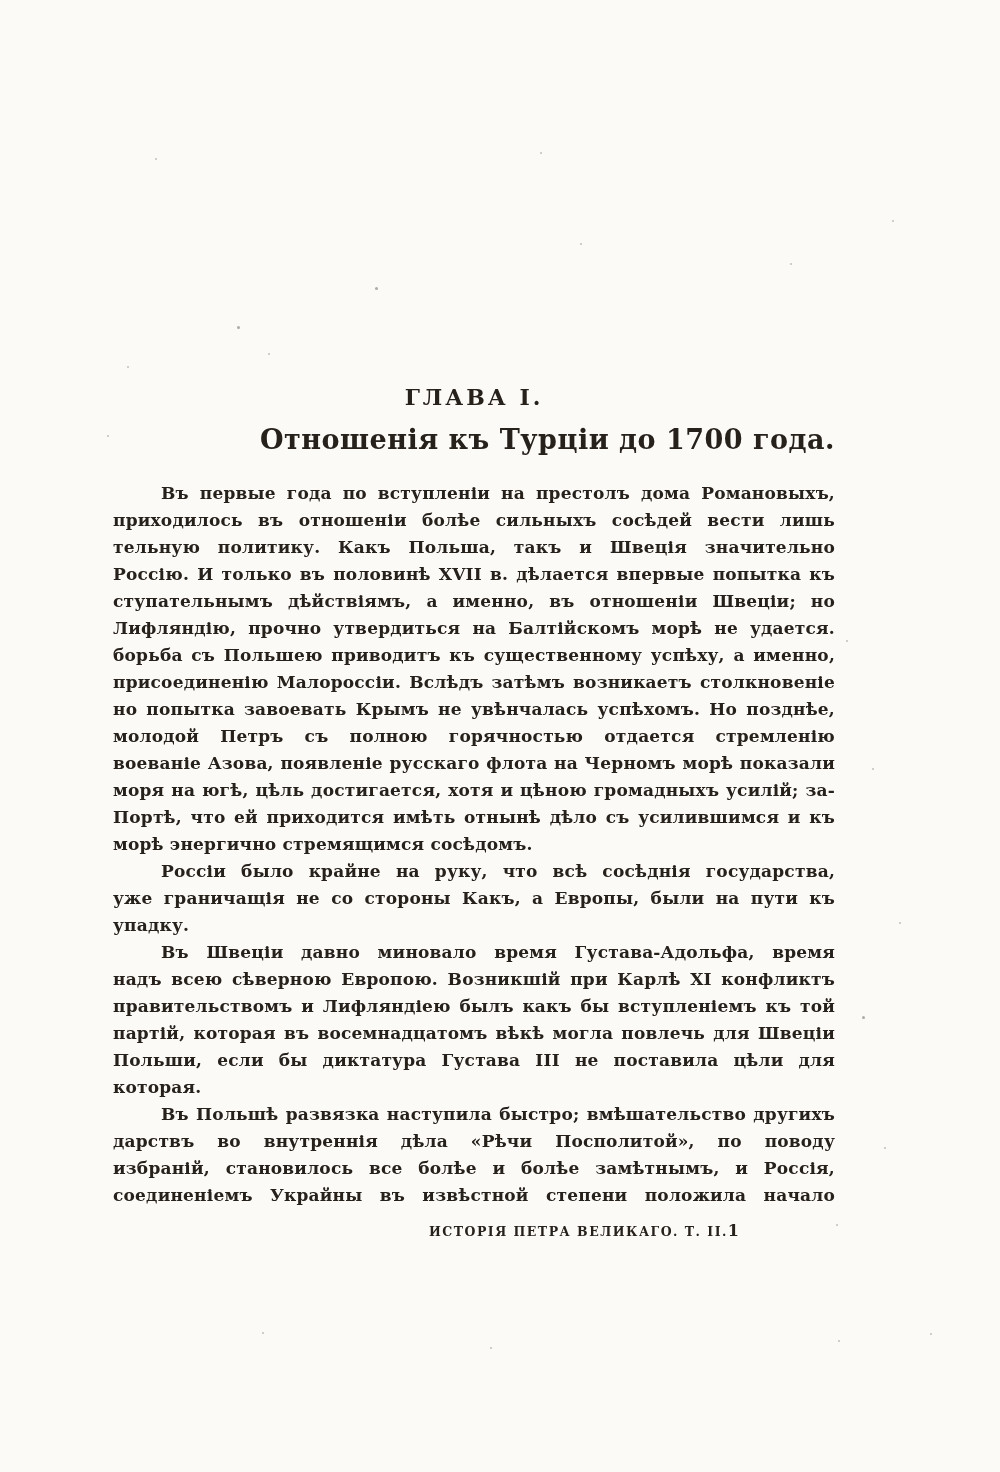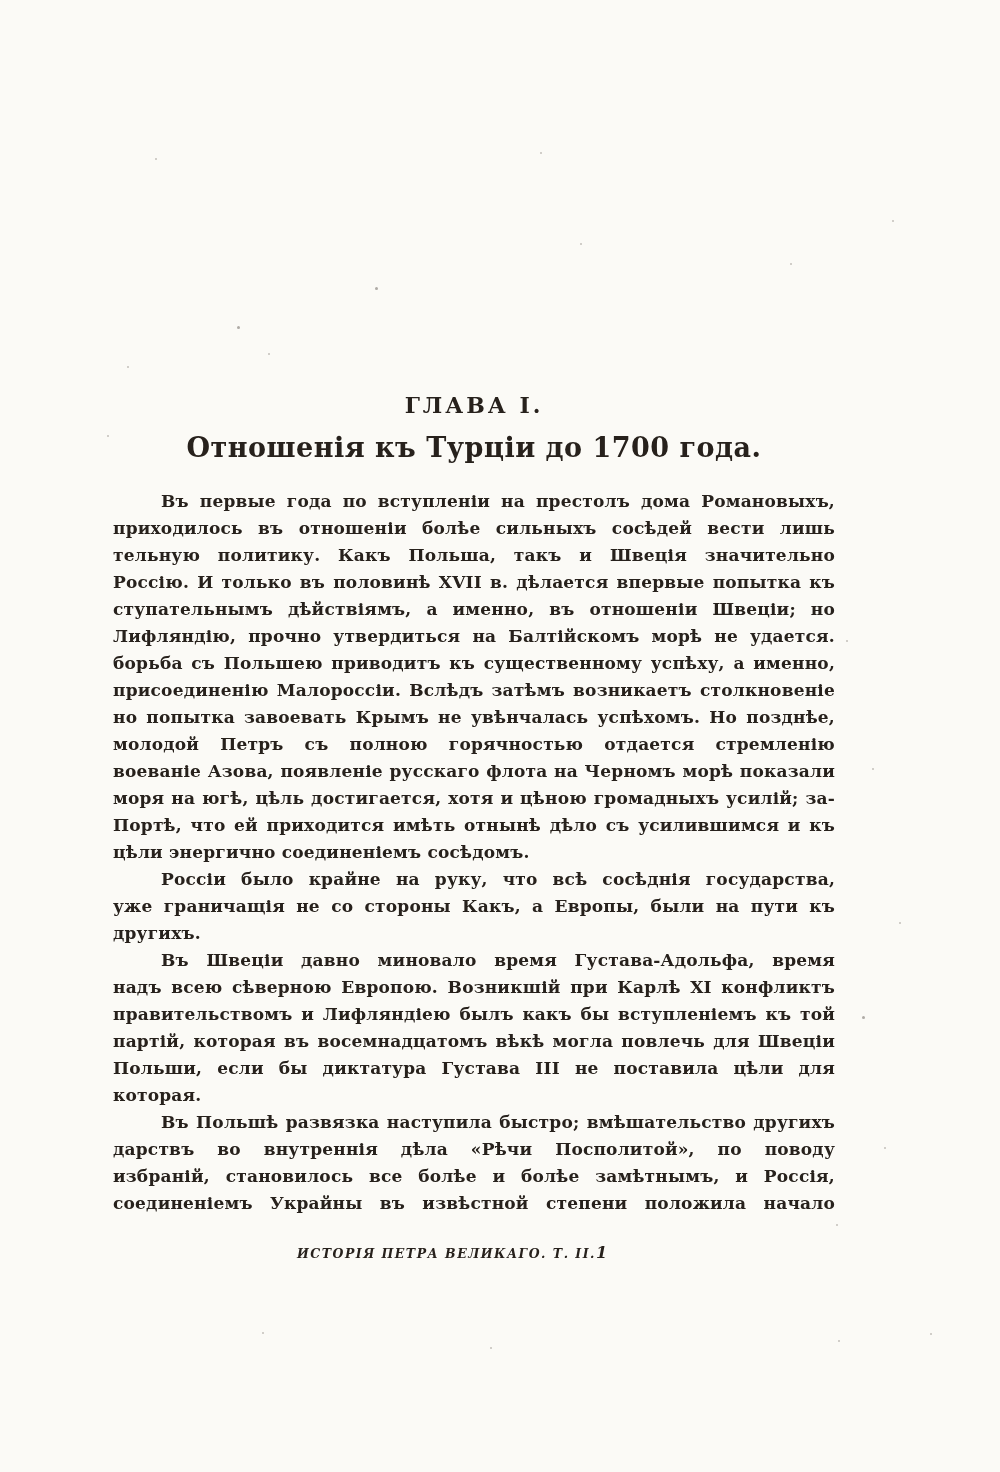--- a/index.html
+++ b/index.html
@@ -13,35 +13,35 @@
     height: 1472px;
     margin: 0 auto;
     background: #fbfaf6;
     color: #27211c;
     font-family: "DejaVu Serif", "Liberation Serif", serif;
     overflow: hidden;
   }
   .content {
     position: absolute;
     left: 113px;
-    top: 12px;
+    top: 4px;
     width: 722px;
     padding-top: 380px;
   }
   .chapter-heading {
     margin: 0 0 14px 0;
     text-align: center;
     font-size: 22px;
     line-height: 26px;
     font-weight: bold;
     letter-spacing: 3px;
   }
   .chapter-title {
     margin: 0 0 24px 0;
-    text-align: center;
+    text-align: right;
     font-size: 27px;
     line-height: 32px;
     font-weight: bold;
     letter-spacing: 0.5px;
   }
   .paragraph {
     margin: 0;
   }
   .line {
     height: 27px;
@@ -53,26 +53,25 @@
     overflow: hidden;
     letter-spacing: 0.2px;
   }
   .line.first {
     text-indent: 48px;
   }
   .line.last {
     text-align-last: left;
   }
   .footer {
-    margin-top: 26px;
+    margin-top: 12px;
     display: flex;
-    justify-content: center;
+    justify-content: flex-end;
     align-items: baseline;
     padding-left: 52px;
-    font-style: italic;
   }
   .running-title {
     font-size: 12.5px;
     font-weight: bold;
     letter-spacing: 1.5px;
   }
   .page-number {
     font-size: 16px;
     font-weight: bold;
     margin-right: 96px;
@@ -130,26 +129,26 @@
           <div class="line">Россію. И только въ половинѣ XVII в. дѣлается впервые попытка къ на-</div>
           <div class="line">ступательнымъ дѣйствіямъ, а именно, въ отношеніи Швеціи; но завоевать</div>
           <div class="line">Лифляндію, прочно утвердиться на Балтійскомъ морѣ не удается. Зато</div>
           <div class="line">борьба съ Польшею приводитъ къ существенному успѣху, а именно, къ</div>
           <div class="line">присоединенію Малороссіи. Вслѣдъ затѣмъ возникаетъ столкновеніе съ Турціею,</div>
           <div class="line">но попытка завоевать Крымъ не увѣнчалась успѣхомъ. Но позднѣе, когда</div>
           <div class="line">молодой Петръ съ полною горячностью отдается стремленію достигнуть</div>
           <div class="line">воеваніе Азова, появленіе русскаго флота на Черномъ морѣ показали</div>
           <div class="line">моря на югѣ, цѣль достигается, хотя и цѣною громадныхъ усилій; за-</div>
           <div class="line">Портѣ, что ей приходится имѣть отнынѣ дѣло съ усилившимся и къ своей</div>
-          <div class="line last">цѣли энергично соединеніемъ сосѣдомъ.</div>
+          <div class="line last">морѣ энергично стремящимся сосѣдомъ.</div>
         </div>
         <div class="paragraph">
           <div class="line first">Россіи было крайне на руку, что всѣ сосѣднія государства, теперь</div>
           <div class="line">уже граничащія не со стороны Какъ, а Европы, были на пути къ</div>
-          <div class="line last">другихъ.</div>
+          <div class="line last">упадку.</div>
         </div>
         <div class="paragraph">
           <div class="line first">Въ Швеціи давно миновало время Густава-Адольфа, время гегемоніи</div>
           <div class="line">надъ всею сѣверною Европою. Возникшій при Карлѣ XI конфликтъ между</div>
           <div class="line">правительствомъ и Лифляндіею былъ какъ бы вступленіемъ къ той борьбѣ</div>
           <div class="line">партій, которая въ восемнадцатомъ вѣкѣ могла повлечь для Швеціи судьбу</div>
           <div class="line">Польши, если бы диктатура Густава III не поставила цѣли для разлагающейся</div>
           <div class="line last">которая.</div>
         </div>
         <div class="paragraph">

